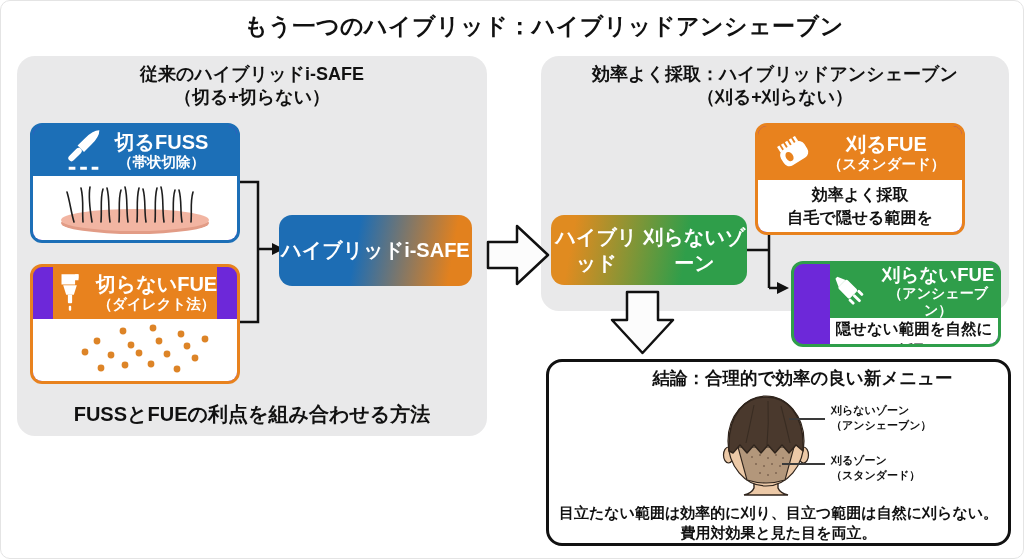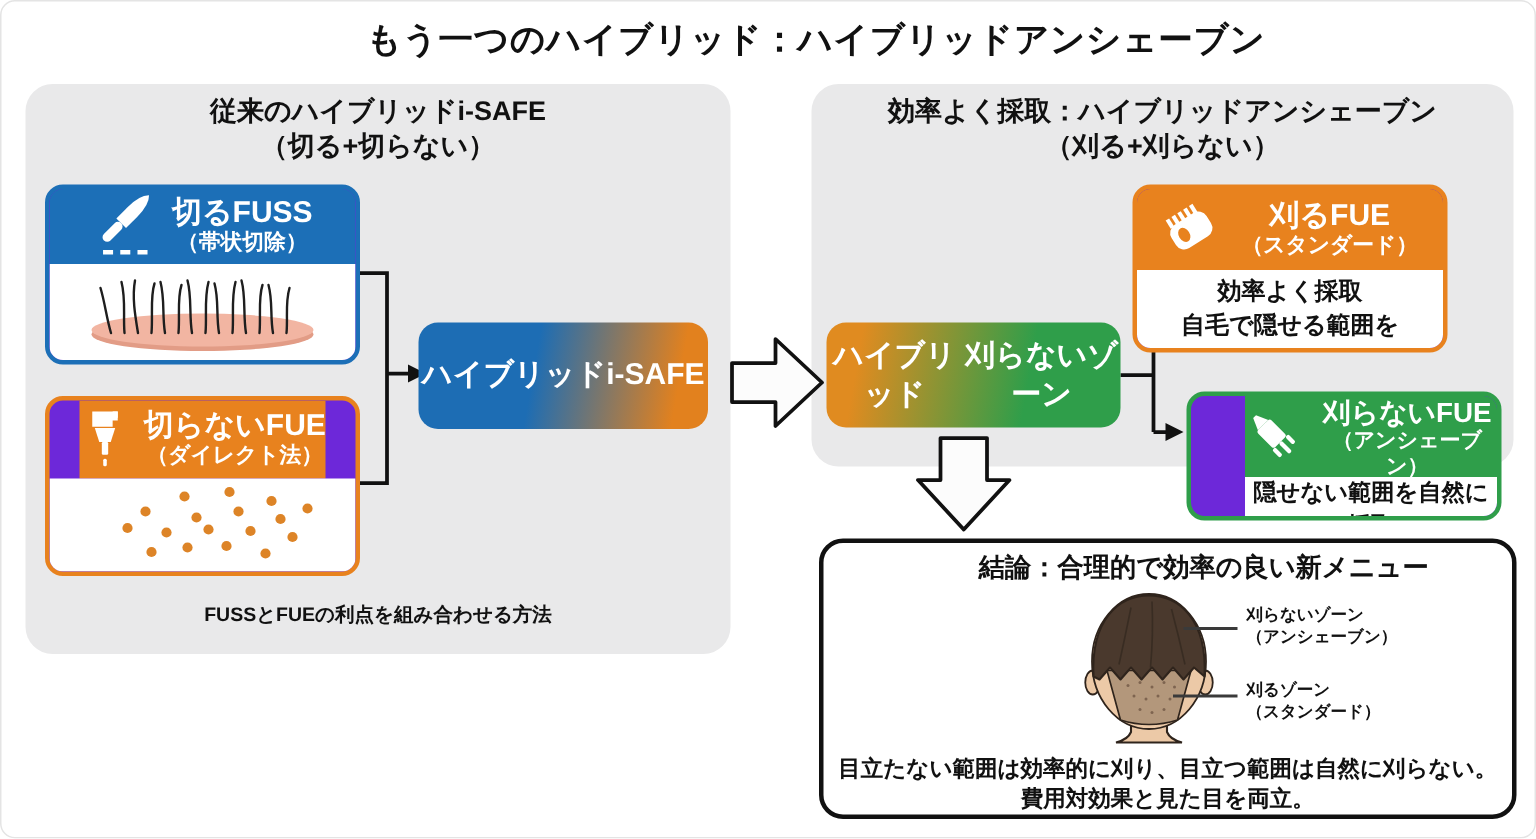--- a/index.html
+++ b/index.html
@@ -13,21 +13,21 @@
   .panel{background:#e9e9ea;border-radius:18px;}
   .panel-heading{text-align:center;font-weight:700;font-size:18px;line-height:1.3;}
   .method-box{box-sizing:border-box;background:#6d28d9;border:3px solid;border-radius:12px;overflow:hidden;display:flex;flex-direction:column;}
   .method-head{display:flex;align-items:center;justify-content:center;gap:9px;color:#fff;flex:0 0 auto;}
   .method-titles{text-align:center;font-weight:700;line-height:1.18;}
   .mt1{font-size:20px;}
   .mt2{font-size:14.5px;}
   .method-content{flex:1;display:flex;align-items:center;justify-content:center;background:#fff;}
   .result-box{box-sizing:border-box;border-radius:13px;display:flex;flex-direction:row;align-items:center;justify-content:center;
     color:#fff;font-weight:700;font-size:20px;line-height:1.32;text-align:center;}
-  .caption{font-weight:700;font-size:13px;text-align:center;}
+  .caption{font-weight:700;font-size:20px;text-align:center;}
   .desc-text{font-weight:700;font-size:16px;line-height:1.45;text-align:center;}
   .conclusion-box{box-sizing:border-box;background:#fff;border:3px solid #111;border-radius:16px;}
   .conc-title{text-align:center;font-weight:700;font-size:17.5px;}
   .zone-label{font-weight:700;font-size:11px;line-height:1.4;}
   .pointer-line{height:2px;background:#3a3a3a;}
   .note{font-weight:700;font-size:15px;line-height:1.3;text-align:center;}
   svg{display:block;}
 </style>
 </head>
 <body>

